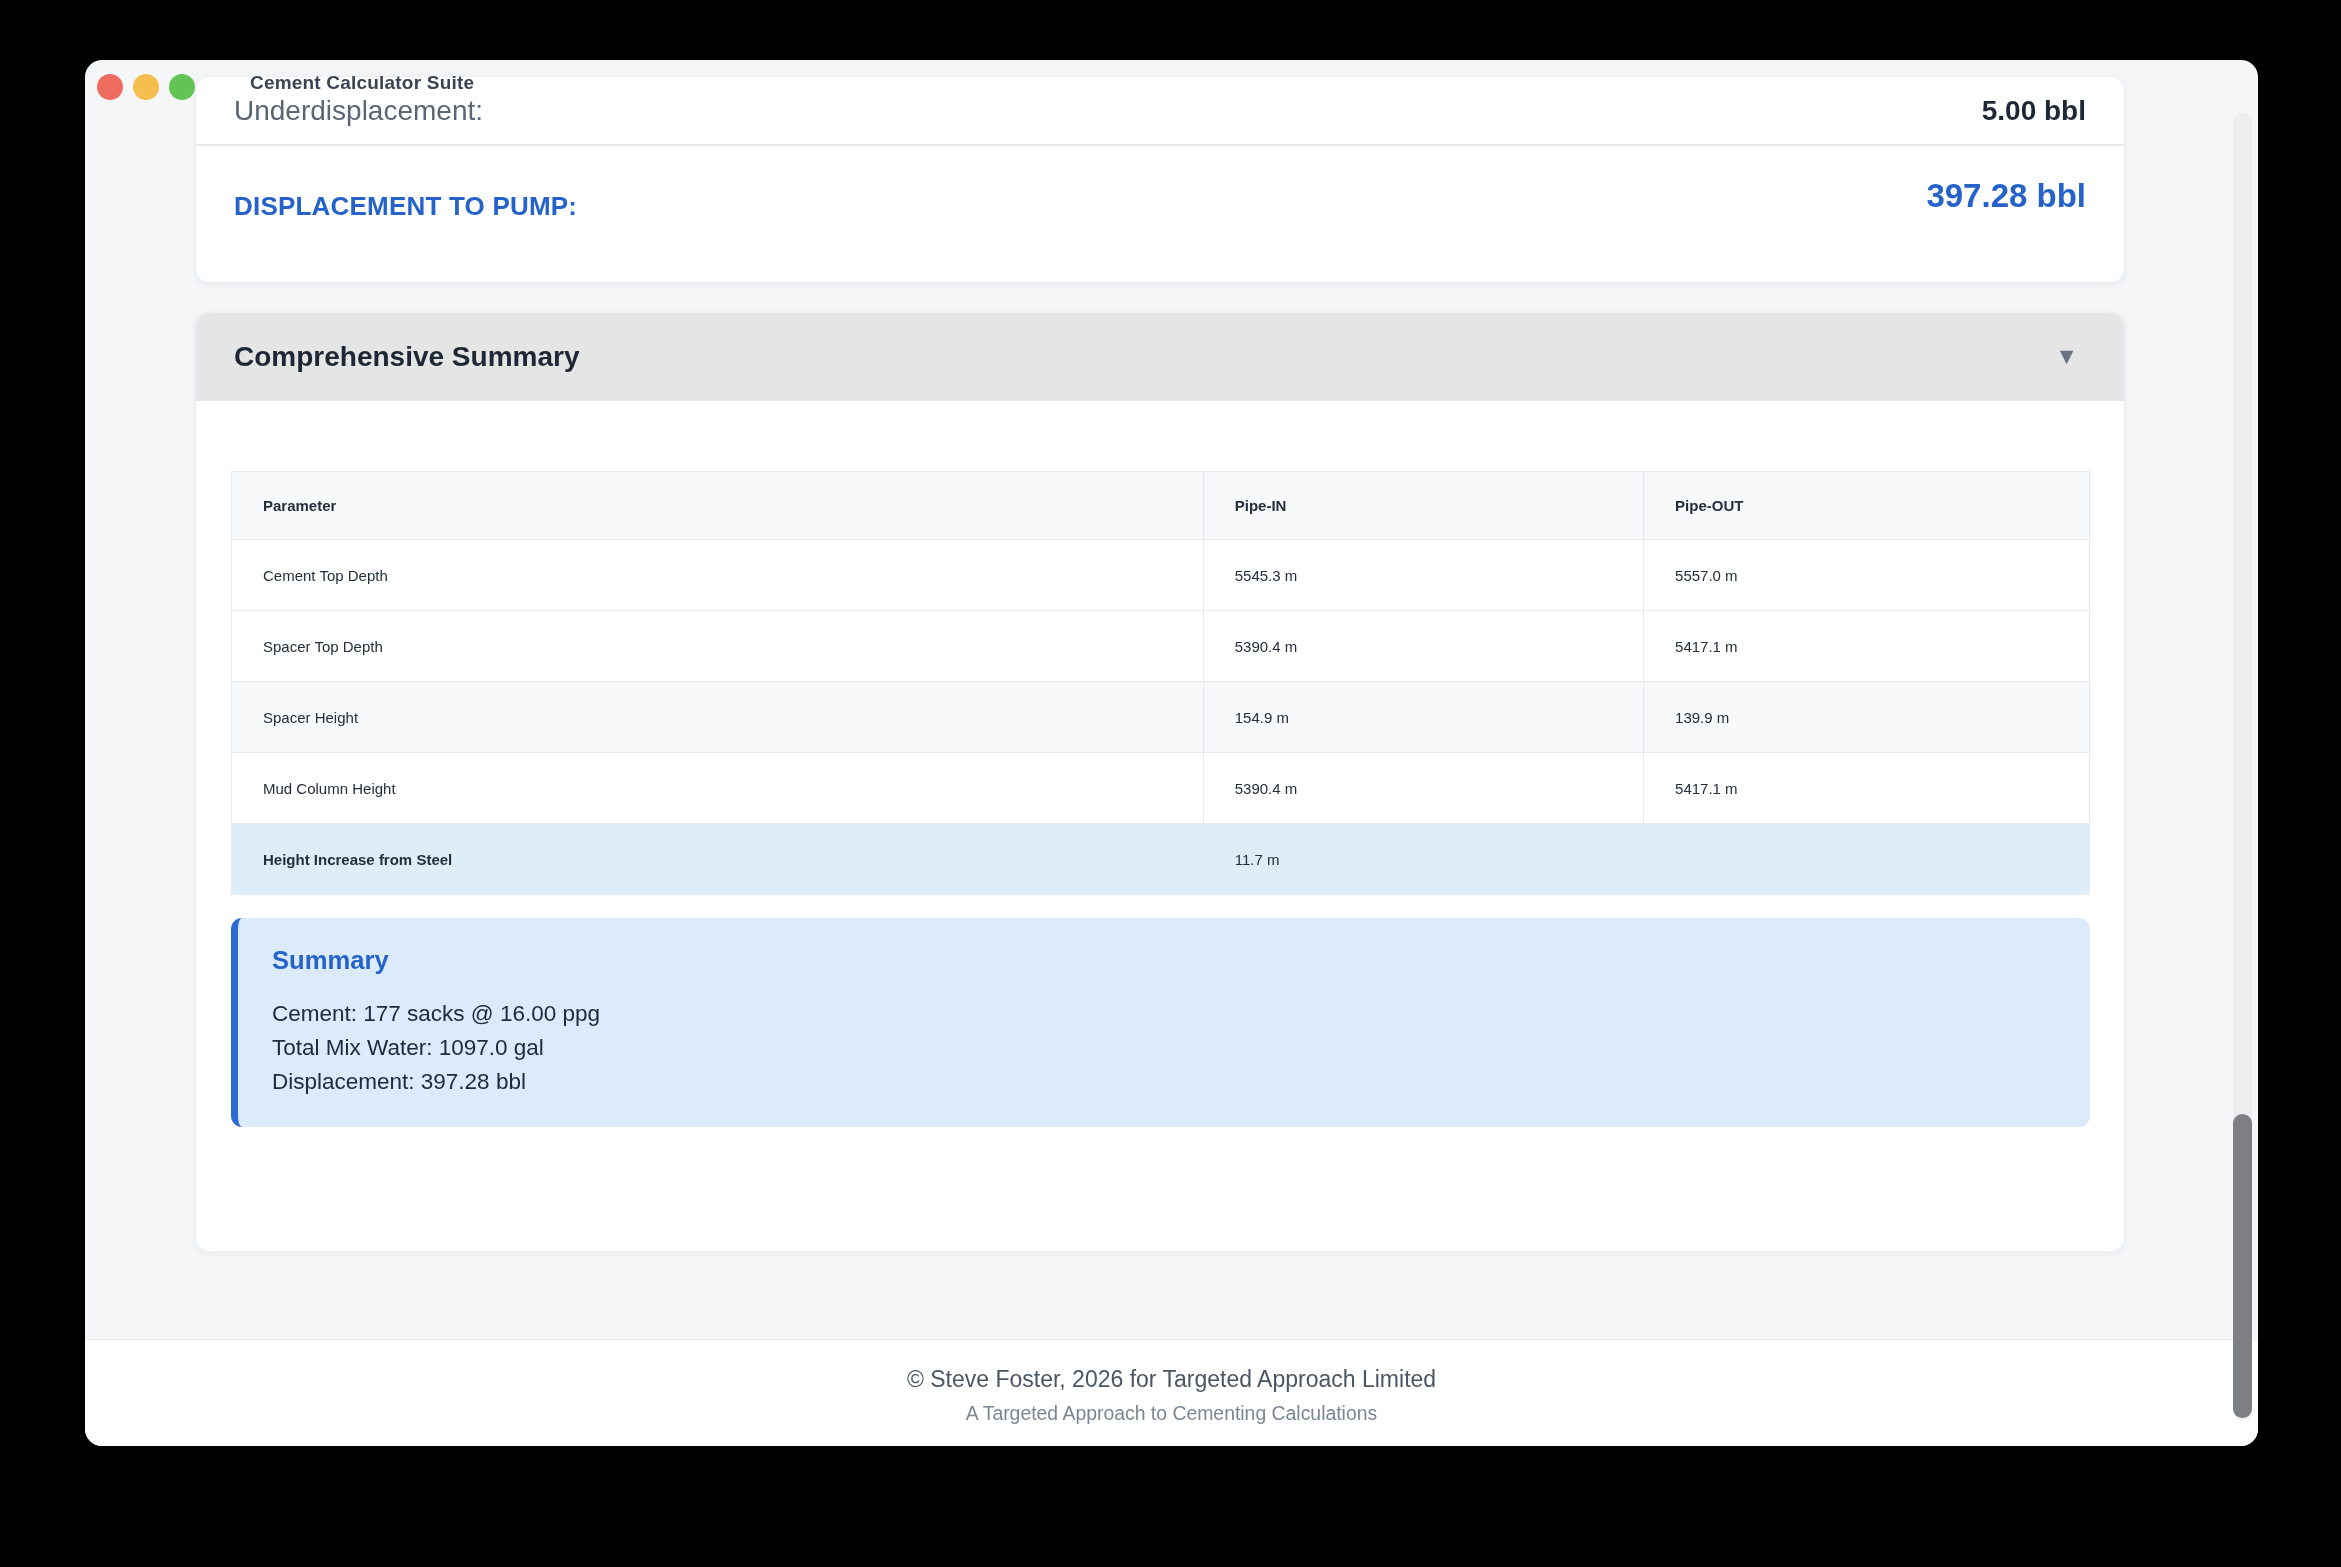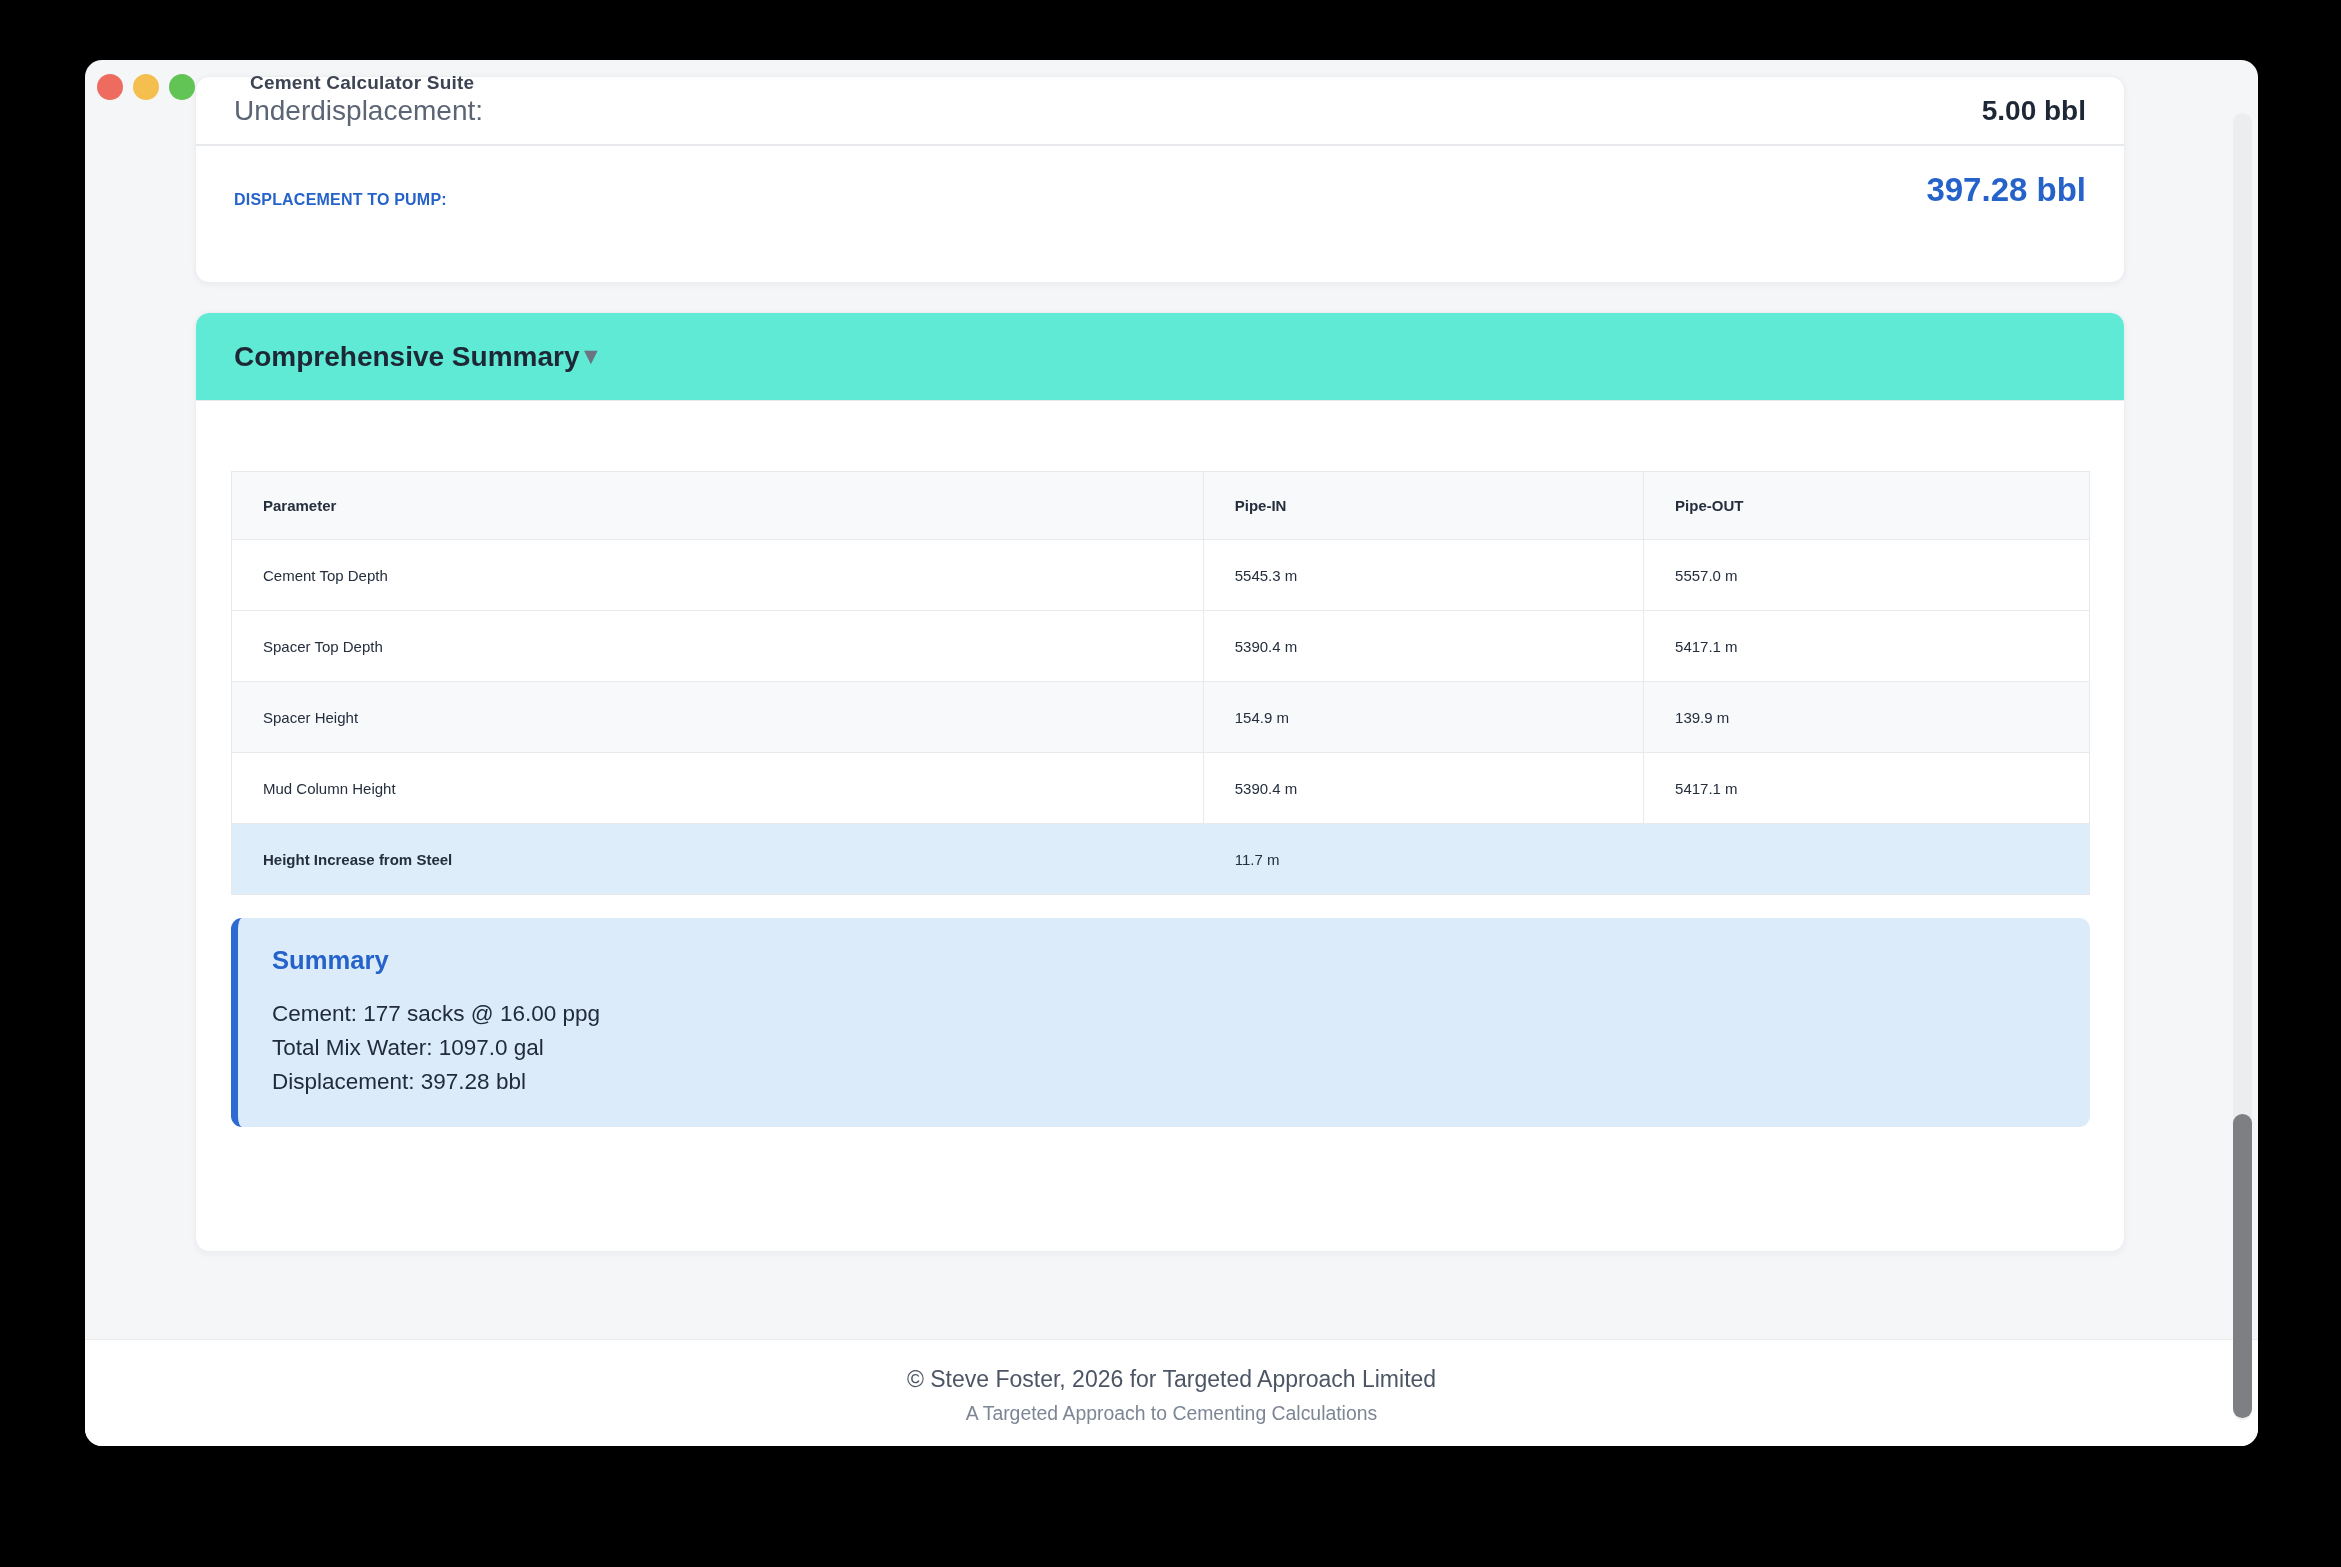--- a/index.html
+++ b/index.html
@@ -68,31 +68,31 @@
   }
   .result-label { font-size: 28px; color: #5b6574; }
   .result-value { font-size: 28px; font-weight: 600; color: #1d2736; }
   .divider { height: 1.5px; background: #e7e9ec; margin: 0 0; }
   .total-row {
     display: flex;
     justify-content: space-between;
     align-items: center;
     padding: 25px 38px 0 38px;
   }
-  .total-label { font-size: 16px; font-weight: bold; color: #2563cb; letter-spacing: 0.2px; margin-top: 20px; }
+  .total-label { font-size: 26px; font-weight: bold; color: #2563cb; letter-spacing: 0.2px; margin-top: 20px; }
   .total-value { font-size: 33px; font-weight: bold; color: #2563cb; }
 
   .card2 { top: 252px; height: 940px; overflow: hidden; }
   .card-header {
     height: 88px;
-    background: #5eead4;
+    background: #e5e5e5;
     border-bottom: 1.5px solid #e7e9ec;
     border-radius: 12.4px 12.4px 0 0;
     display: flex;
-    justify-content: flex-start;
+    justify-content: space-between;
     align-items: center;
     padding: 0 46px 0 38px;
     cursor: pointer;
   }
   .card-title { font-size: 28px; font-weight: bold; color: #1e2735; }
   .chevron { font-size: 23px; color: #6b7280; line-height: 1; }
   .card-body { padding: 70px 36px 0 35px; }
 
   
   table.summary-table {

